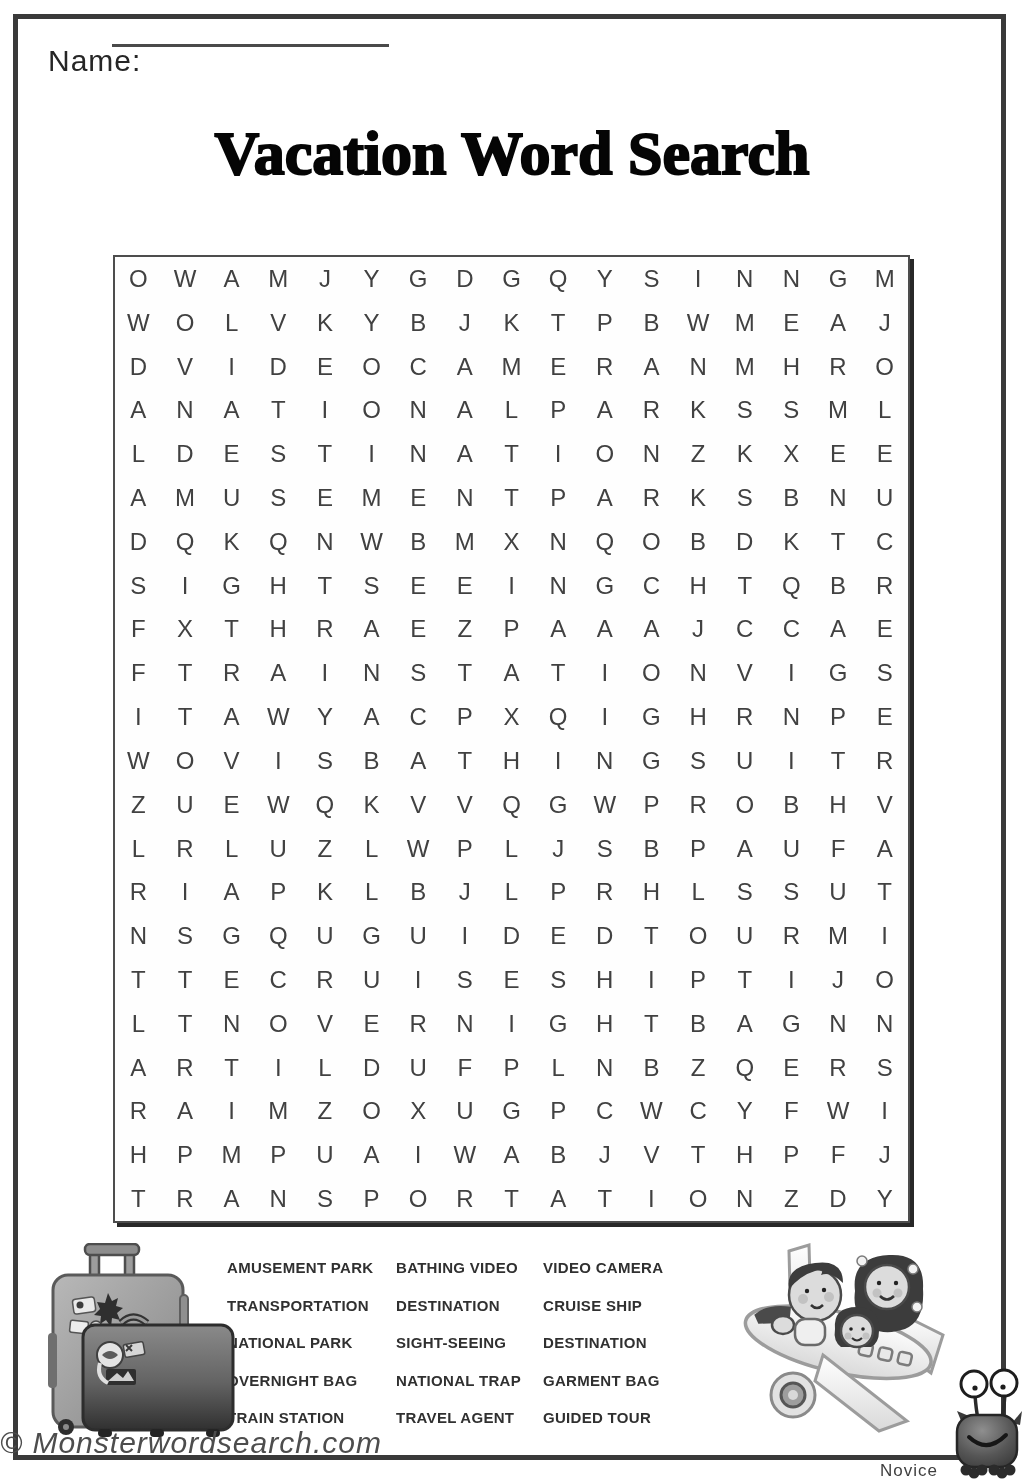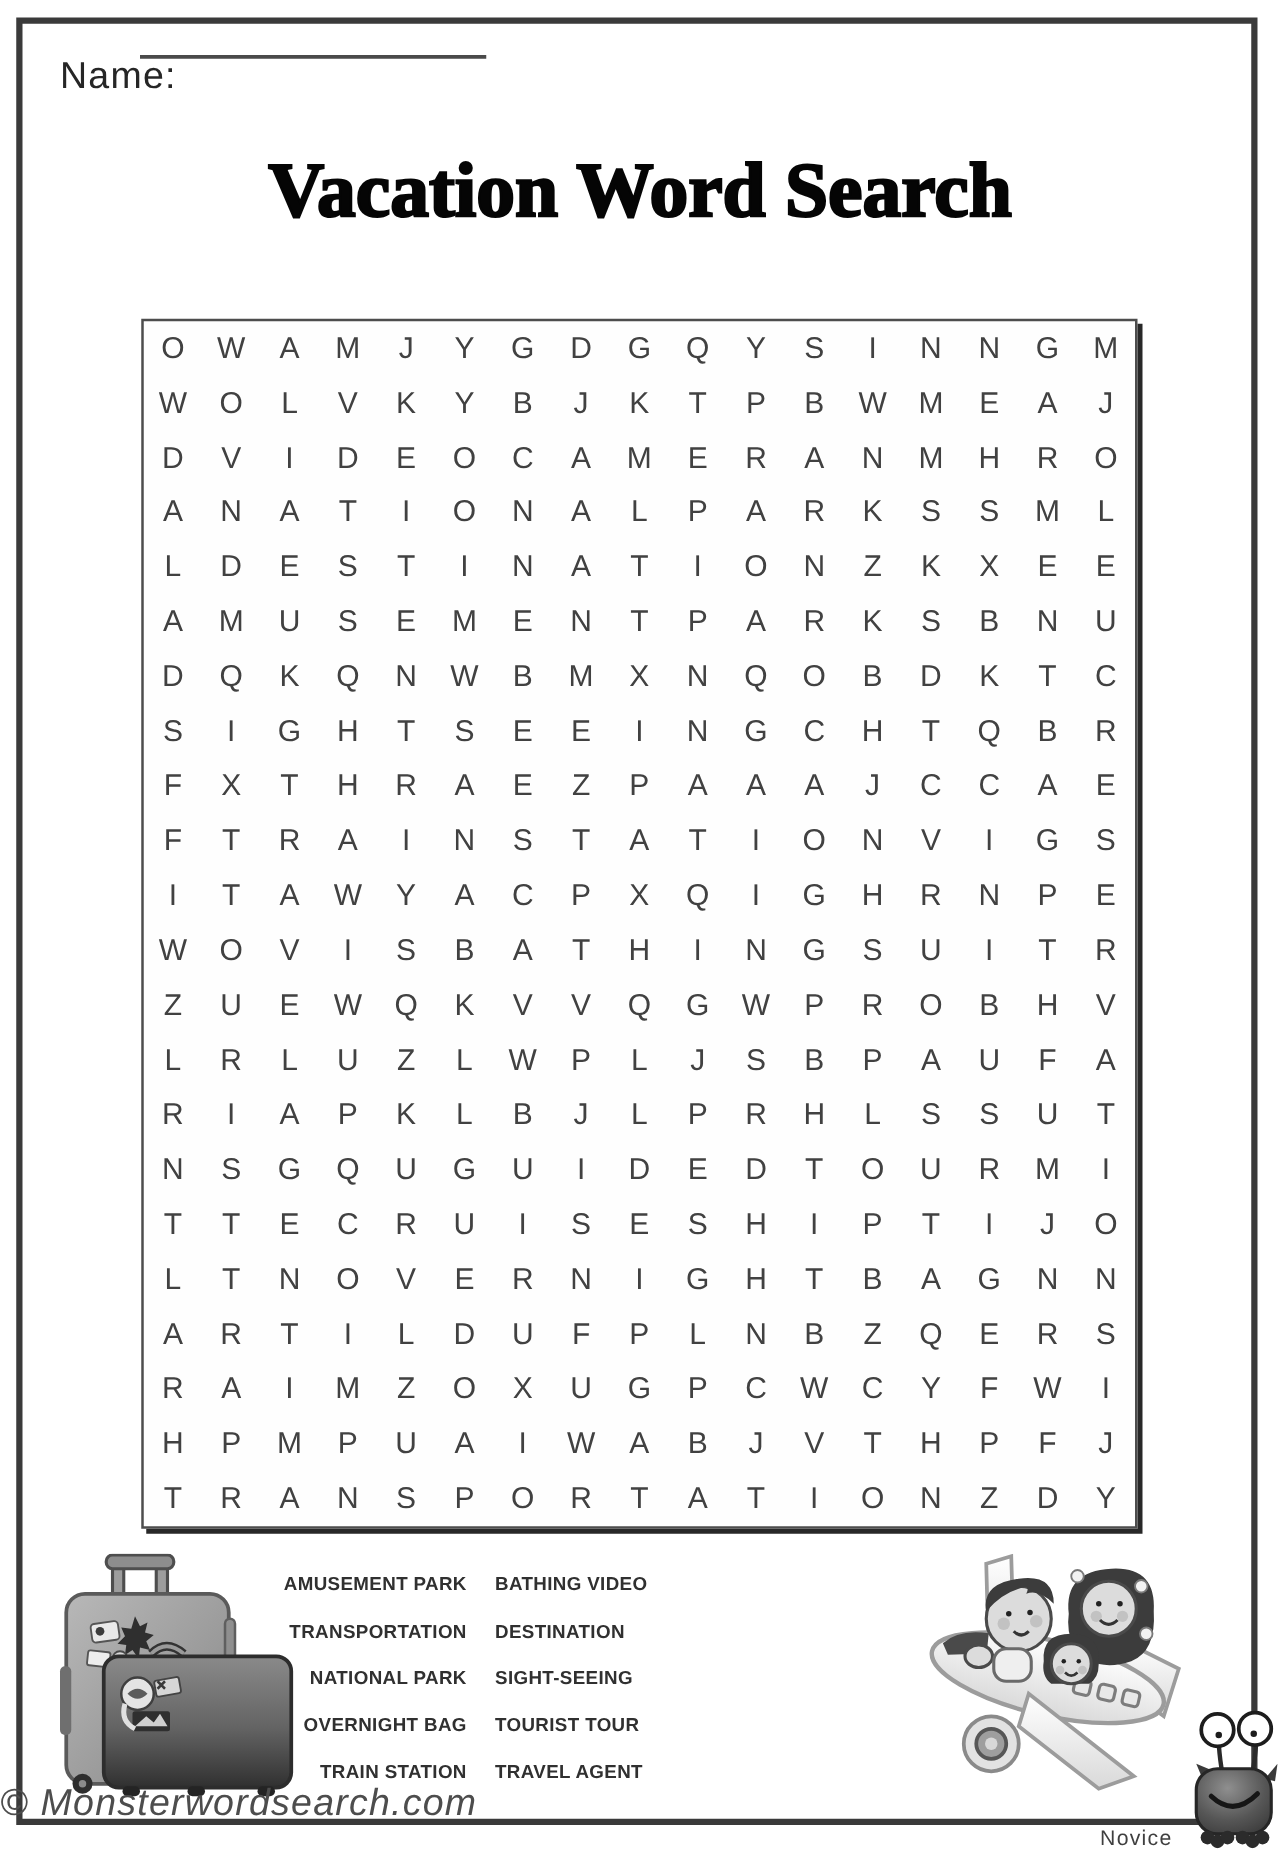--- a/index.html
+++ b/index.html
@@ -52,21 +52,21 @@
     display:flex; align-items:center; justify-content:center;
     font-family:"Liberation Sans", sans-serif;
     font-size:24px; color:#414141; font-weight:400;
   }
 
   
   .word-list {
     position:absolute; left:227px; top:1260px; width:520px; height:180px;
   }
   .word-col { position:absolute; top:0; }
-  .word-col-1 { left:0px;text-align:right; }
+  .word-col-1 { left:0px; }
   .word-col-2 { left:169px; }
   .word-col-3 { left:316px; }
   .word {
     font-family:"Liberation Sans", sans-serif;
     font-weight:bold; font-size:15px; color:#303030;
     letter-spacing:0.3px; line-height:16px; margin-bottom:21.5px;
     white-space:nowrap;
   }
 
   
@@ -481,22 +481,29 @@
       <div class="word">AMUSEMENT PARK</div>
       <div class="word">TRANSPORTATION</div>
       <div class="word">NATIONAL PARK</div>
       <div class="word">OVERNIGHT BAG</div>
       <div class="word">TRAIN STATION</div>
     </div>
   <div class="word-col word-col-2">
       <div class="word">BATHING VIDEO</div>
       <div class="word">DESTINATION</div>
       <div class="word">SIGHT-SEEING</div>
-      <div class="word">TOURIST TOUR</div>
+      <div class="word">NATIONAL TRAP</div>
       <div class="word">TRAVEL AGENT</div>
+    </div>
+  <div class="word-col word-col-3">
+      <div class="word">VIDEO CAMERA</div>
+      <div class="word">CRUISE SHIP</div>
+      <div class="word">DESTINATION</div>
+      <div class="word">GARMENT BAG</div>
+      <div class="word">GUIDED TOUR</div>
     </div>
 </div>
 
 <svg class="art-suitcases" width="208" height="198" viewBox="0 0 208 198">
   <defs>
     <linearGradient id="bigcase" x1="0" y1="0" x2="1" y2="1">
       <stop offset="0" stop-color="#b8b8b8"></stop>
         <stop offset="0.6" stop-color="#9a9a9a"></stop>
         <stop offset="1" stop-color="#7f7f7f"></stop>
     </linearGradient>

